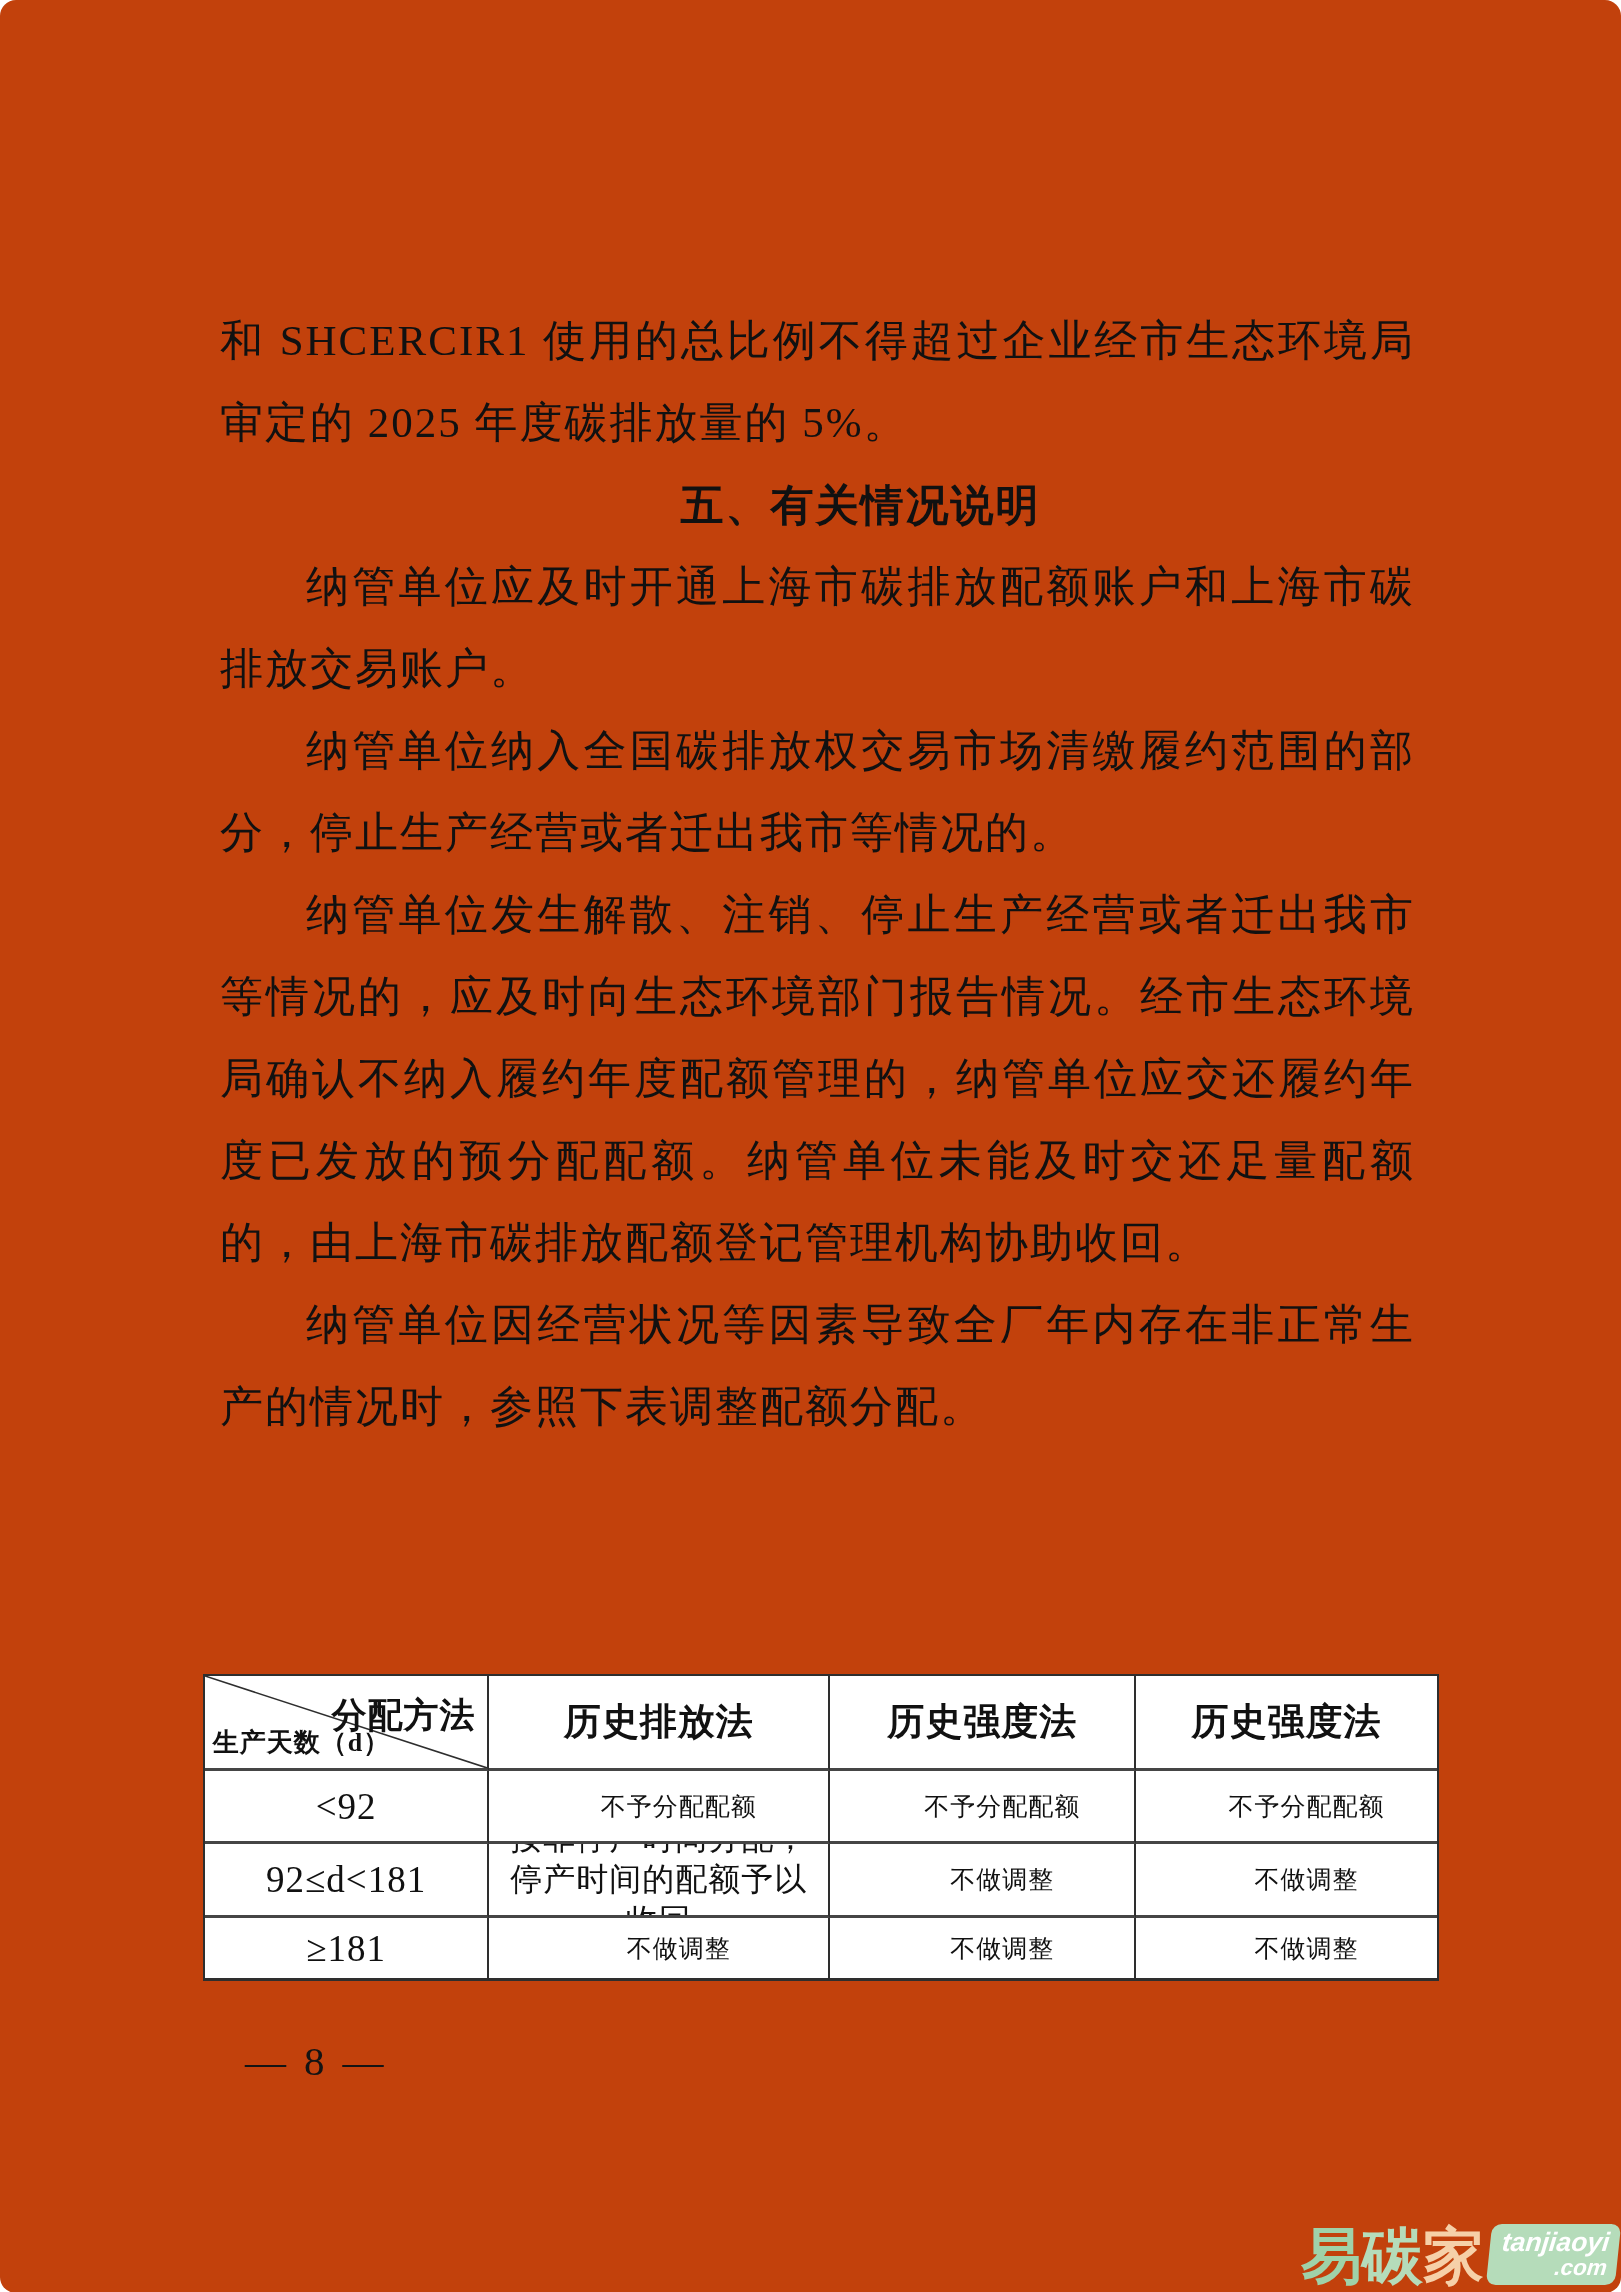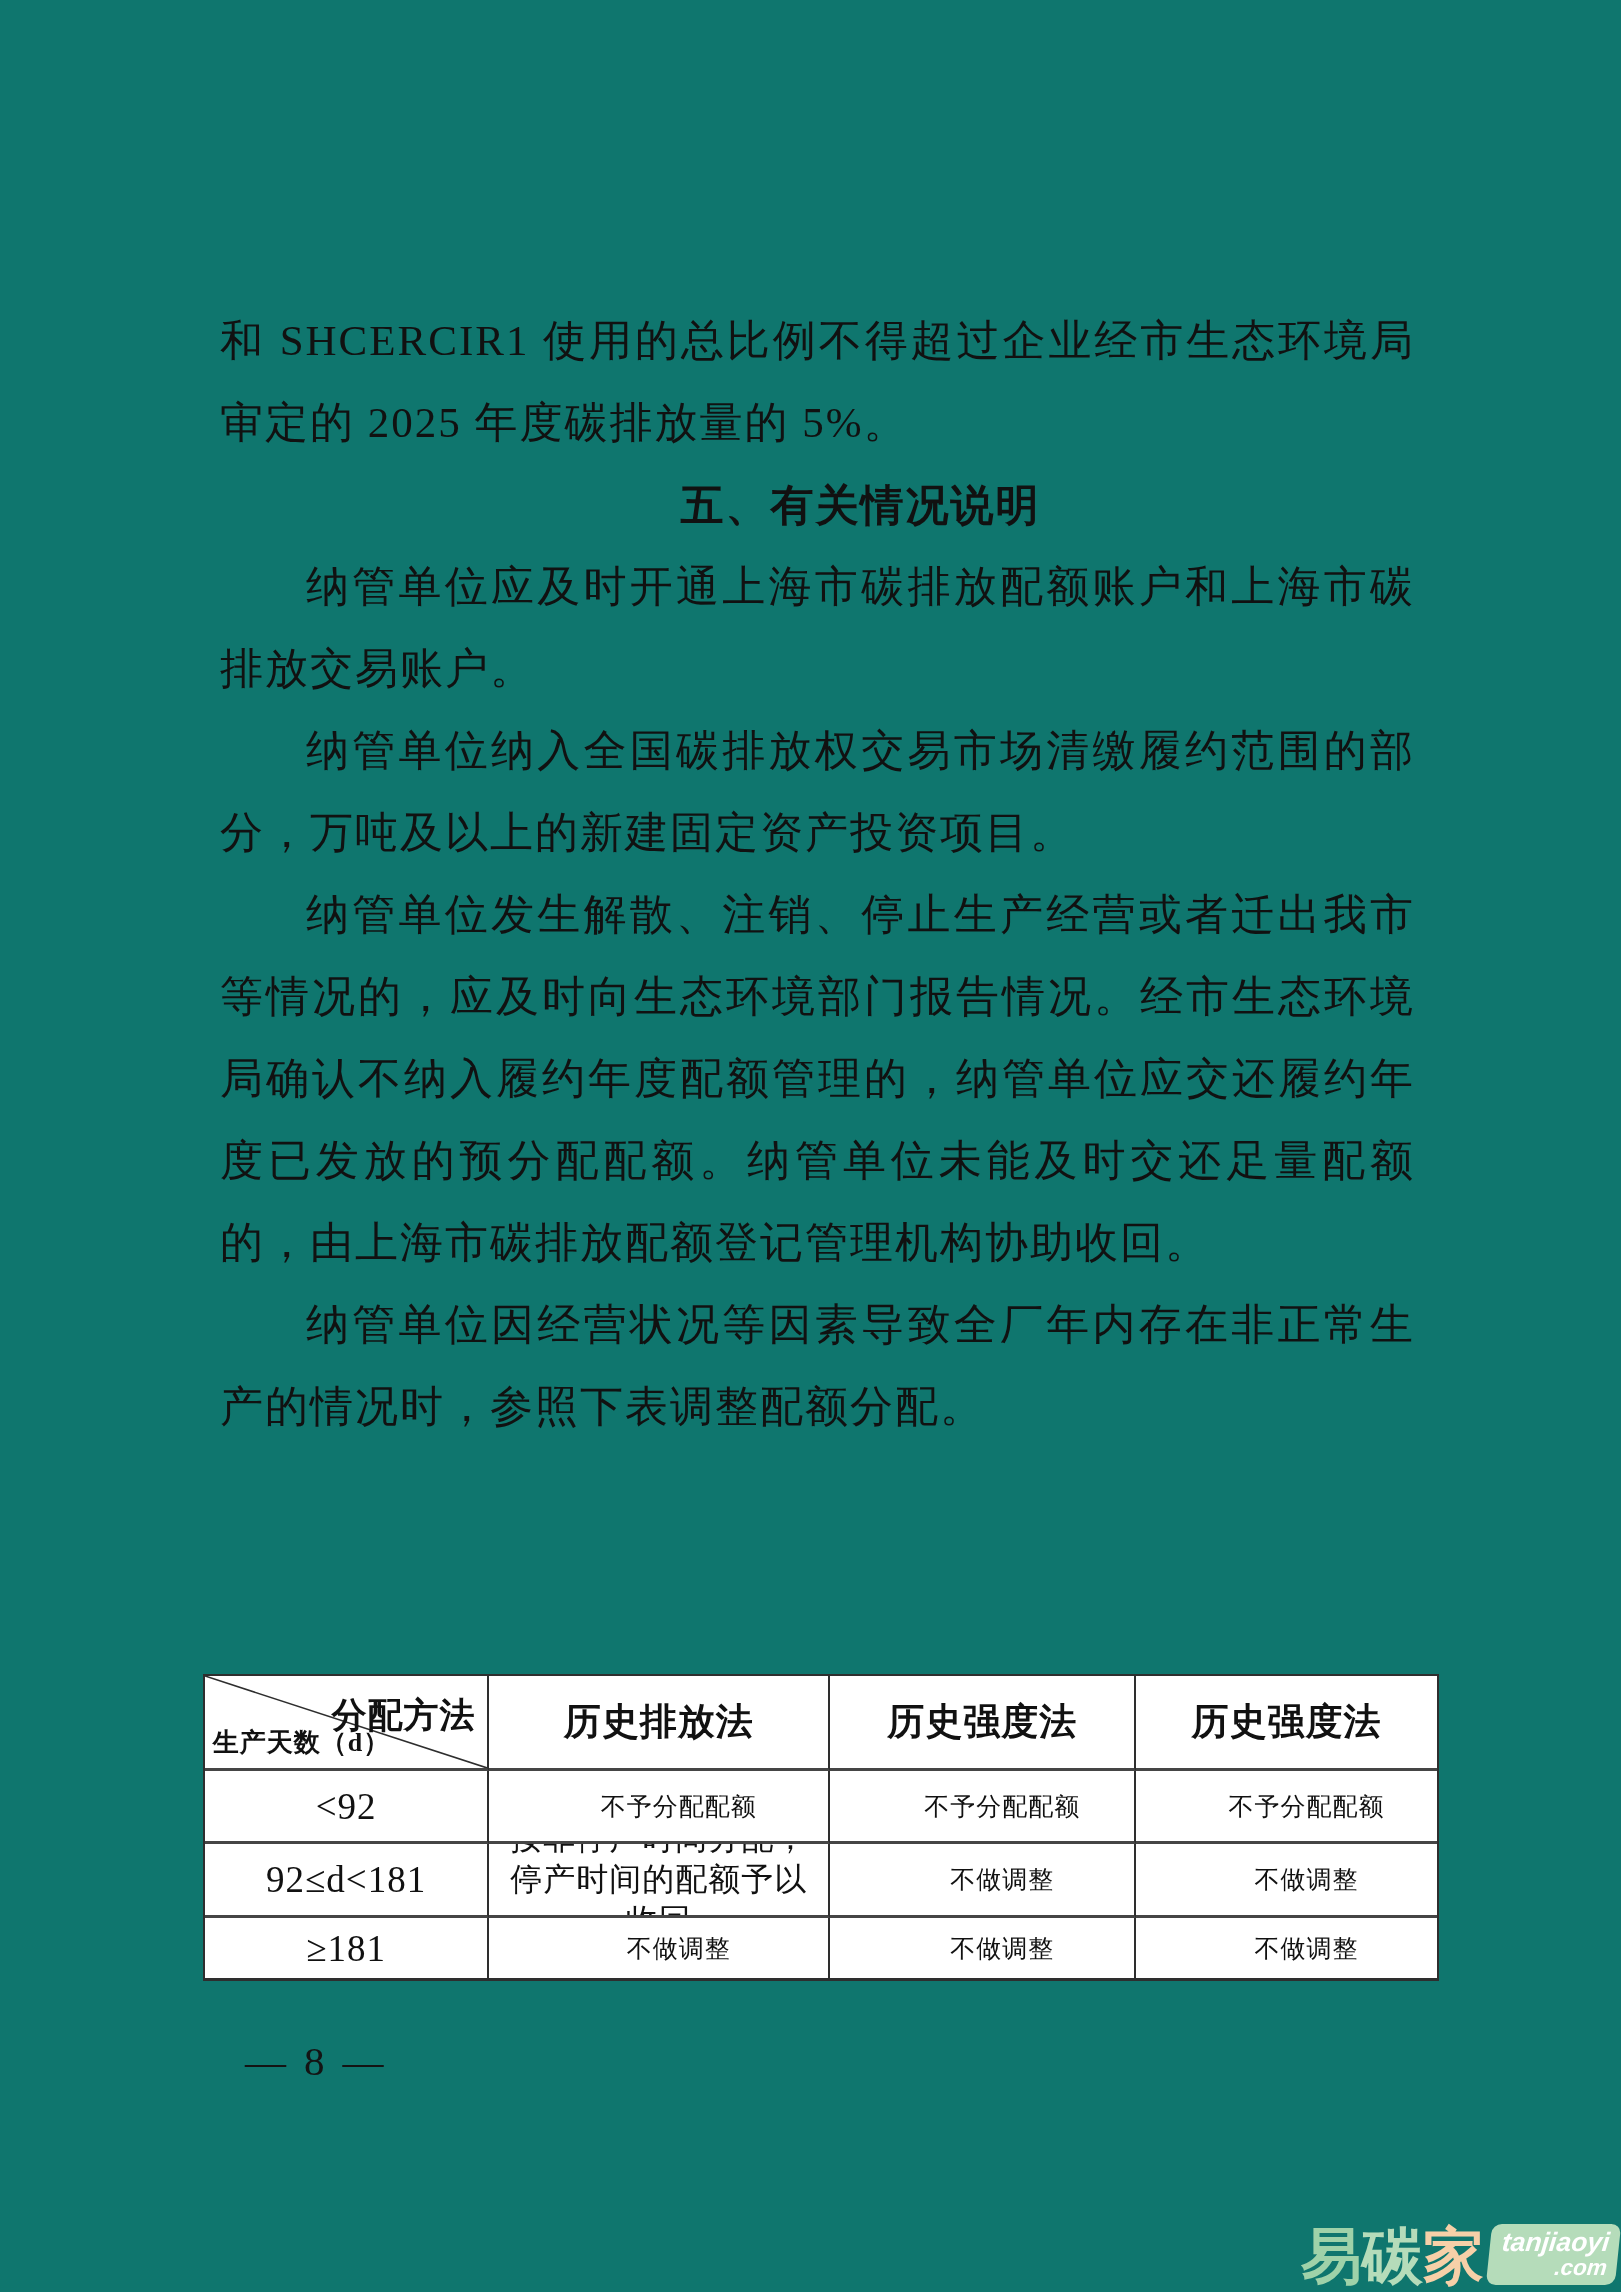--- a/index.html
+++ b/index.html
@@ -1,18 +1,18 @@
 <!DOCTYPE html>
 <html><head>
 <meta charset="utf-8">
 <style>
   html,body{margin:0;padding:0;}
   body{width:1621px;height:2293px;background:#ffffff;position:relative;overflow:hidden;
        font-family:"Liberation Serif",serif;color:#111;}
-  .page{position:absolute;inset:0;background:#0f766e;}
+  .page{position:absolute;inset:0;background:#c2410c;border-radius:16px;}
 
   
   .content{position:absolute;left:220px;top:300px;width:1195px;}
   .body-text{margin:0;font-size:43px;line-height:82px;letter-spacing:2px;
              text-align:justify;text-justify:inter-ideograph;text-indent:2em;
              font-family:"Liberation Serif",serif;font-weight:400;}
   .body-text.no-indent{text-indent:0;}
   .section-heading{margin:0;font-size:43px;line-height:82px;letter-spacing:2px;
              text-indent:2em;font-family:"Liberation Sans",sans-serif;font-weight:700;text-align:center;}
 
@@ -56,21 +56,21 @@
 </style>
 </head>
 <body>
 
 <div class="page">
 
   <main class="content">
     <p class="body-text no-indent">和 SHCERCIR1 使用的总比例不得超过企业经市生态环境局审定的 2025 年度碳排放量的 5%。</p>
     <h2 class="section-heading">五、有关情况说明</h2>
     <p class="body-text">纳管单位应及时开通上海市碳排放配额账户和上海市碳排放交易账户。</p>
-    <p class="body-text">纳管单位纳入全国碳排放权交易市场清缴履约范围的部分，万吨及以上的新建固定资产投资项目。</p>
+    <p class="body-text">纳管单位纳入全国碳排放权交易市场清缴履约范围的部分，停止生产经营或者迁出我市等情况的。</p>
     <p class="body-text">纳管单位发生解散、注销、停止生产经营或者迁出我市等情况的，应及时向生态环境部门报告情况。经市生态环境局确认不纳入履约年度配额管理的，纳管单位应交还履约年度已发放的预分配配额。纳管单位未能及时交还足量配额的，由上海市碳排放配额登记管理机构协助收回。</p>
     <p class="body-text">纳管单位因经营状况等因素导致全厂年内存在非正常生产的情况时，参照下表调整配额分配。</p>
   </main>
 
   <div class="alloc-table">
 
     <div class="cell head-cell corner-cell">
       <svg viewBox="0 0 100 100" preserveAspectRatio="none">
         <line x1="0" y1="0" x2="100" y2="100" stroke="#2e2e2e" stroke-width="1.6" vector-effect="non-scaling-stroke"></line>
       </svg>

